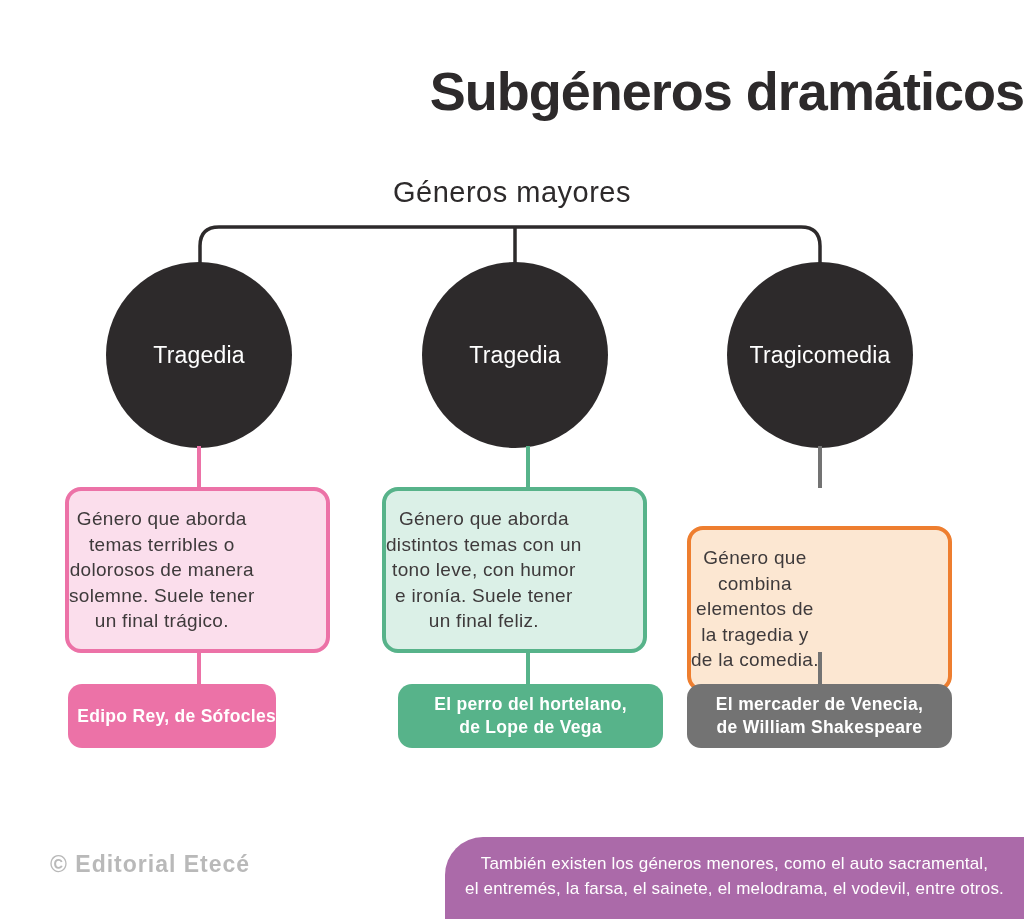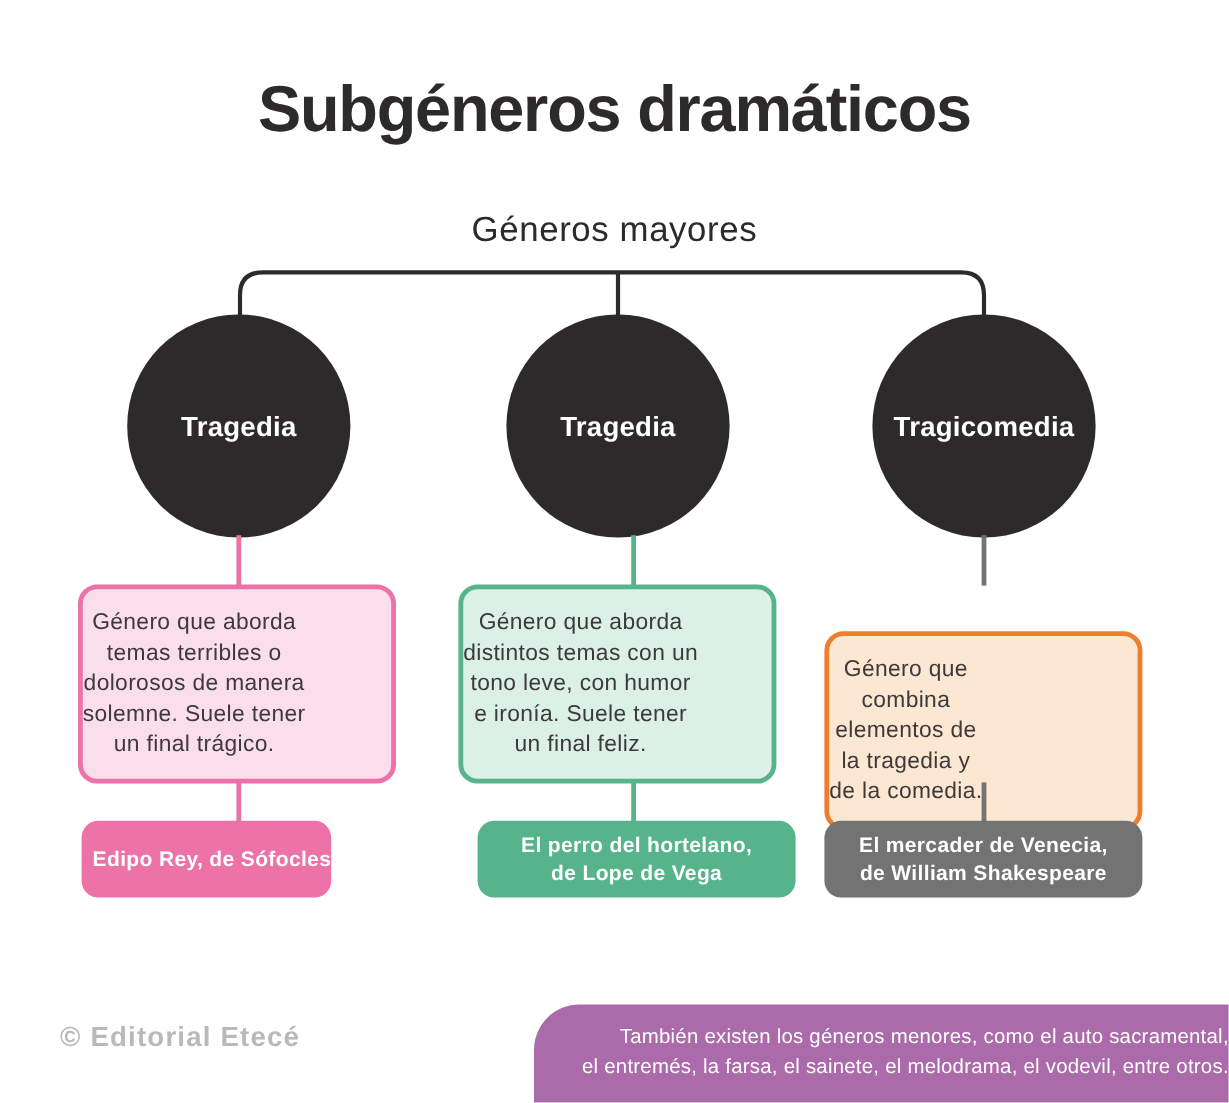--- a/index.html
+++ b/index.html
@@ -1,33 +1,33 @@
 <!DOCTYPE html>
 <html><head>
 <meta charset="utf-8">
 <style>
   html,body{margin:0;padding:0;background:#ffffff;}
   .canvas{
     position:relative;width:1024px;height:919px;background:#ffffff;overflow:hidden;
     font-family:"Liberation Sans", sans-serif;
   }
   .title{
-    position:absolute;left:0;right:0;top:60px;text-align:center;
+    position:absolute;left:0;right:0;top:60px;text-align:right;
     font-size:54px;font-weight:700;letter-spacing:-1px;color:#2d2a2b;
   }
   .subtitle{
     position:absolute;left:0;right:0;top:176px;text-align:center;
     font-size:29px;font-weight:400;letter-spacing:0.5px;color:#2d2a2b;
   }
   .bracket{position:absolute;left:0;top:0;}
   .node-circle{
     position:absolute;top:262px;width:186px;height:186px;border-radius:50%;
     background:#2d2a2b;display:flex;align-items:center;justify-content:center;
   }
-  .node-circle .lbl{color:#ffffff;font-size:23px;font-weight:700;letter-spacing:0.2px;}
+  .node-circle .lbl{color:#ffffff;font-size:23px;font-weight:400;letter-spacing:0.2px;}
   .c1{left:106px;} .c2{left:422px;} .c3{left:727px;}
   .stem{position:absolute;width:4px;}
   .stem.s-top{top:446px;height:42px;}
   .stem.s-mid{top:652px;height:34px;}
   .st1{left:197px;} .st2{left:513px;} .st3{left:818px;}
   .bg-pink{background:#ec72a7;} .bg-green{background:#57b38a;margin-left:13px;} .bg-orange{background:#737373;}
   .desc-box{
     position:absolute;top:487px;height:166px;width:265px;box-sizing:border-box;
     border:4px solid;border-radius:16px;
     display:flex;align-items:center;justify-content:flex-start;text-align:center;
@@ -46,21 +46,21 @@
     color:#ffffff;font-size:17.5px;font-weight:700;line-height:1.3;
     letter-spacing:0.3px;white-space:pre-line;
   }
   .e1{left:68px;width:208px;justify-content:flex-end;} .e2{left:385px;width:265px;} .e3{left:687px;width:265px;}
   .copyright{
     position:absolute;left:50px;top:851px;font-size:23px;color:#b9b9b9;letter-spacing:1px;font-weight:bold;
   }
   .footnote{
     position:absolute;left:445px;top:837px;width:579px;height:82px;box-sizing:border-box;
     background:#ab6aa9;border-top-left-radius:38px;padding-top:15px;
-    text-align:right;
+    text-align:center;
   }
   .footnote .txt{
     color:#ffffff;font-size:17px;line-height:1.45;letter-spacing:0.2px;white-space:pre-line;
   }
 </style>
 </head>
 <body>
 
 <div class="canvas">
 

